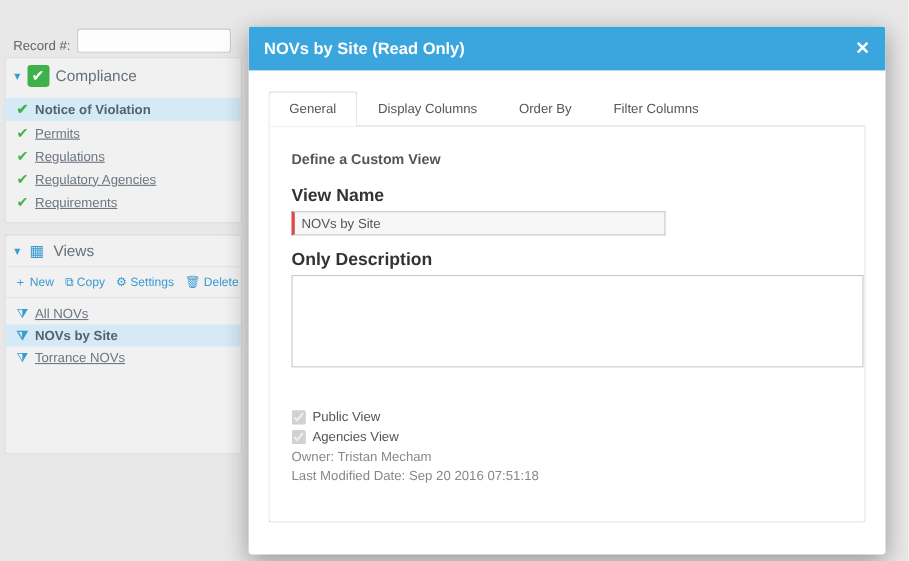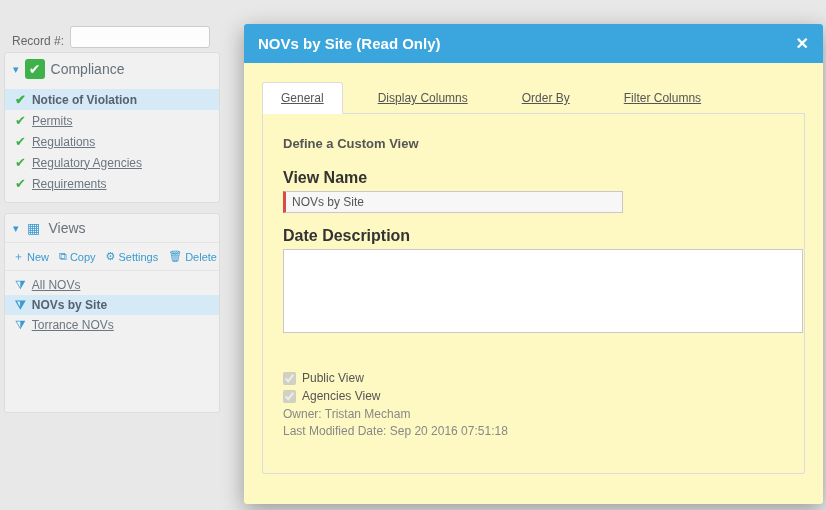--- a/index.html
+++ b/index.html
@@ -90,25 +90,25 @@
     border-bottom: 1px solid #e3e3e3;
     font-size: 11px;
     color: #3a9ad1;
   }
   .panel-toolbar .tb { display: inline-flex; align-items: center; gap: 3px; cursor: pointer; }
   .panel-toolbar .tb .ic { font-size: 11px; }
 
   
   .modal {
     position: absolute;
-    left: 244px;
+    left: 226px;
     top: 24px;
     width: 579px;
     height: 480px;
-    background: #fef9c3;
+    background: #ffffff;
     border-radius: 3px;
     box-shadow: 0 6px 22px rgba(0,0,0,0.35);
     overflow: hidden;
   }
   .modal-title {
     background: #3aa6dd;
     color: #fff;
     font-size: 15px;
     font-weight: bold;
     padding: 10px 14px;
@@ -116,22 +116,21 @@
     justify-content: space-between;
     align-items: center;
   }
   .modal-title .close { cursor: pointer; font-size: 16px; }
   .modal-body {
     padding: 18px 18px 10px 18px;
   }
   .tab-bar {
     display: flex;
     border-bottom: 1px solid #dcdcdc;
-    gap: 16px;
-    text-decoration: underline;
+    gap: 0;
   }
   .tab {
     padding: 8px 18px;
     font-size: 12px;
     color: #555;
     cursor: pointer;
     border: 1px solid transparent;
     border-bottom: none;
     position: relative;
     top: 1px;
@@ -272,21 +271,21 @@
         <div class="tab">Order By</div>
         <div class="tab">Filter Columns</div>
       </div>
     <div class="tab-content">
       <div class="section-title">Define a Custom View</div>
 
       <div class="form-label">View Name</div>
       <input class="vn-input" type="text" readonly="" value="NOVs by Site" style="">
 
       <div class="gap"></div>
-      <div class="form-label">Date Description</div>
+      <div class="form-label">Only Description</div>
       <textarea class="vd-area" readonly="" style=""></textarea>
 
       <div class="gap-lg"></div>
 
       <div class="check-row">
         <input type="checkbox" checked="" disabled="" style="">
         <span>Public View</span>
       </div>
       <div class="check-row">
         <input type="checkbox" checked="" disabled="" style="">

